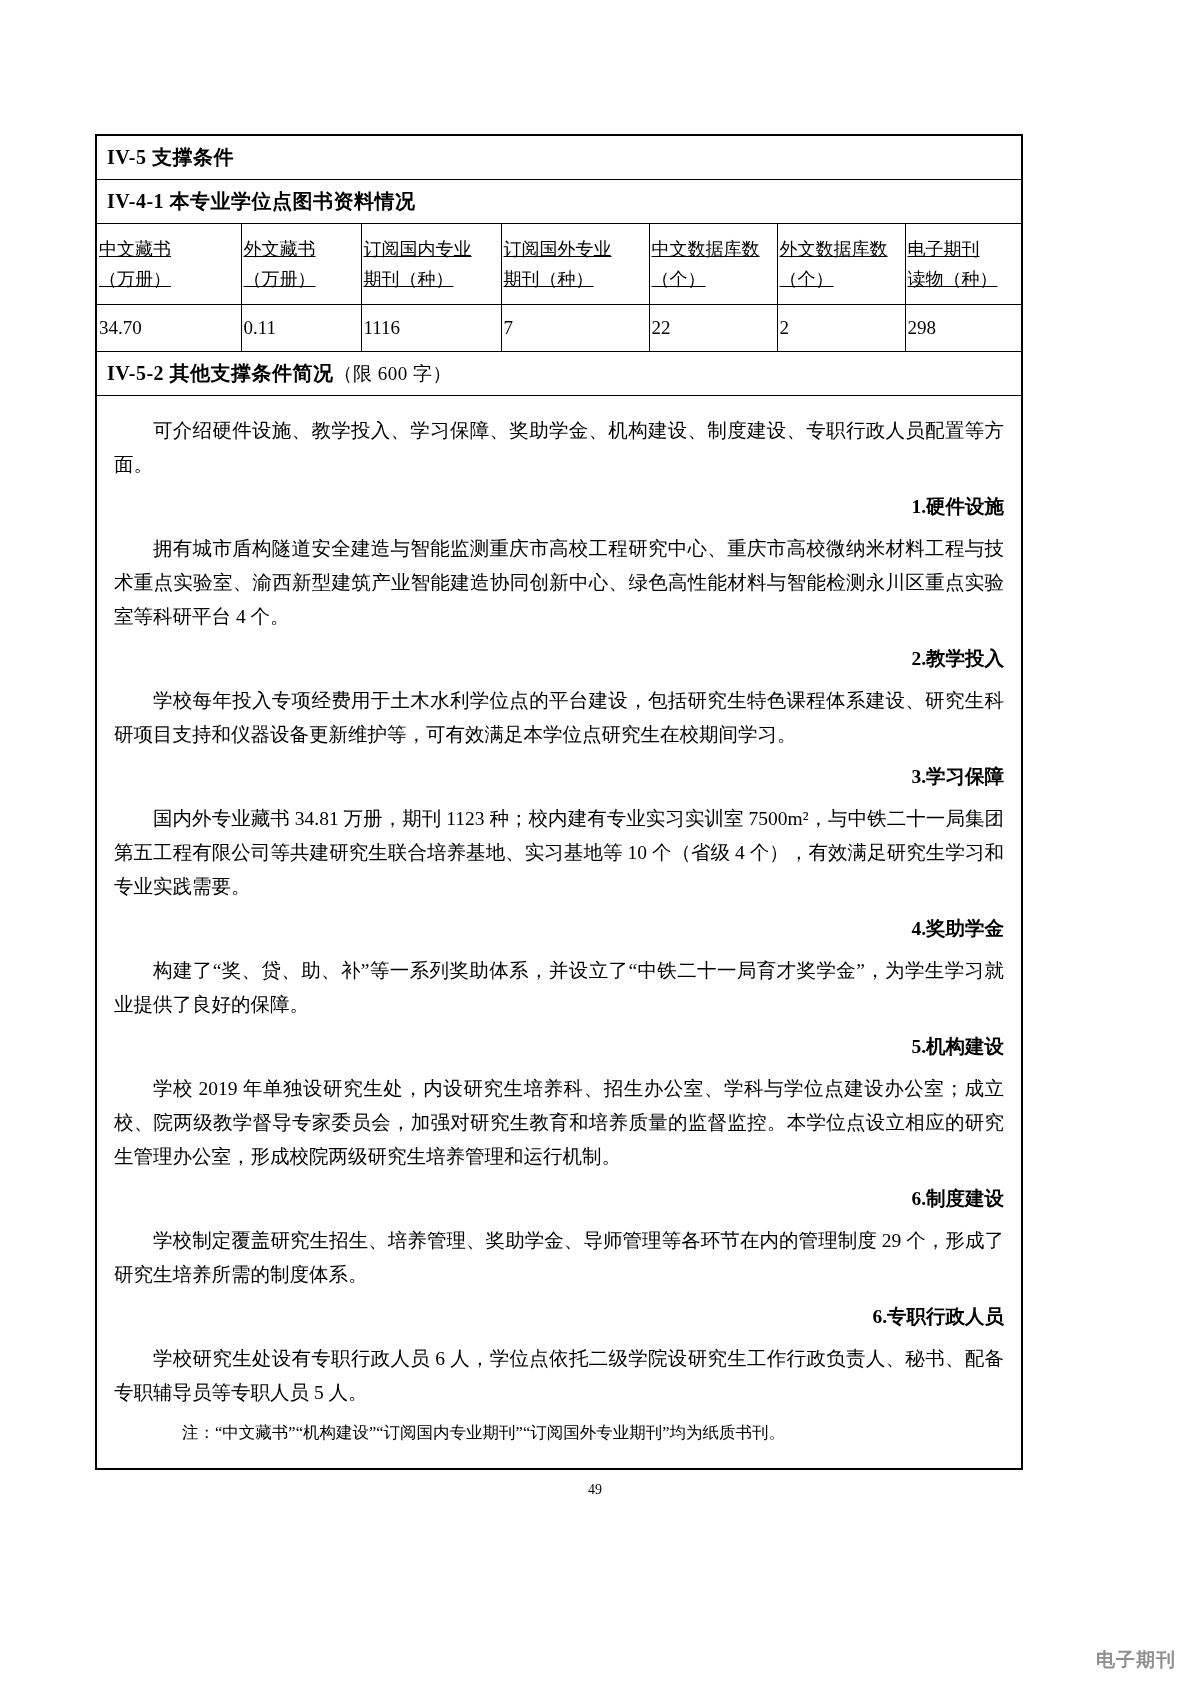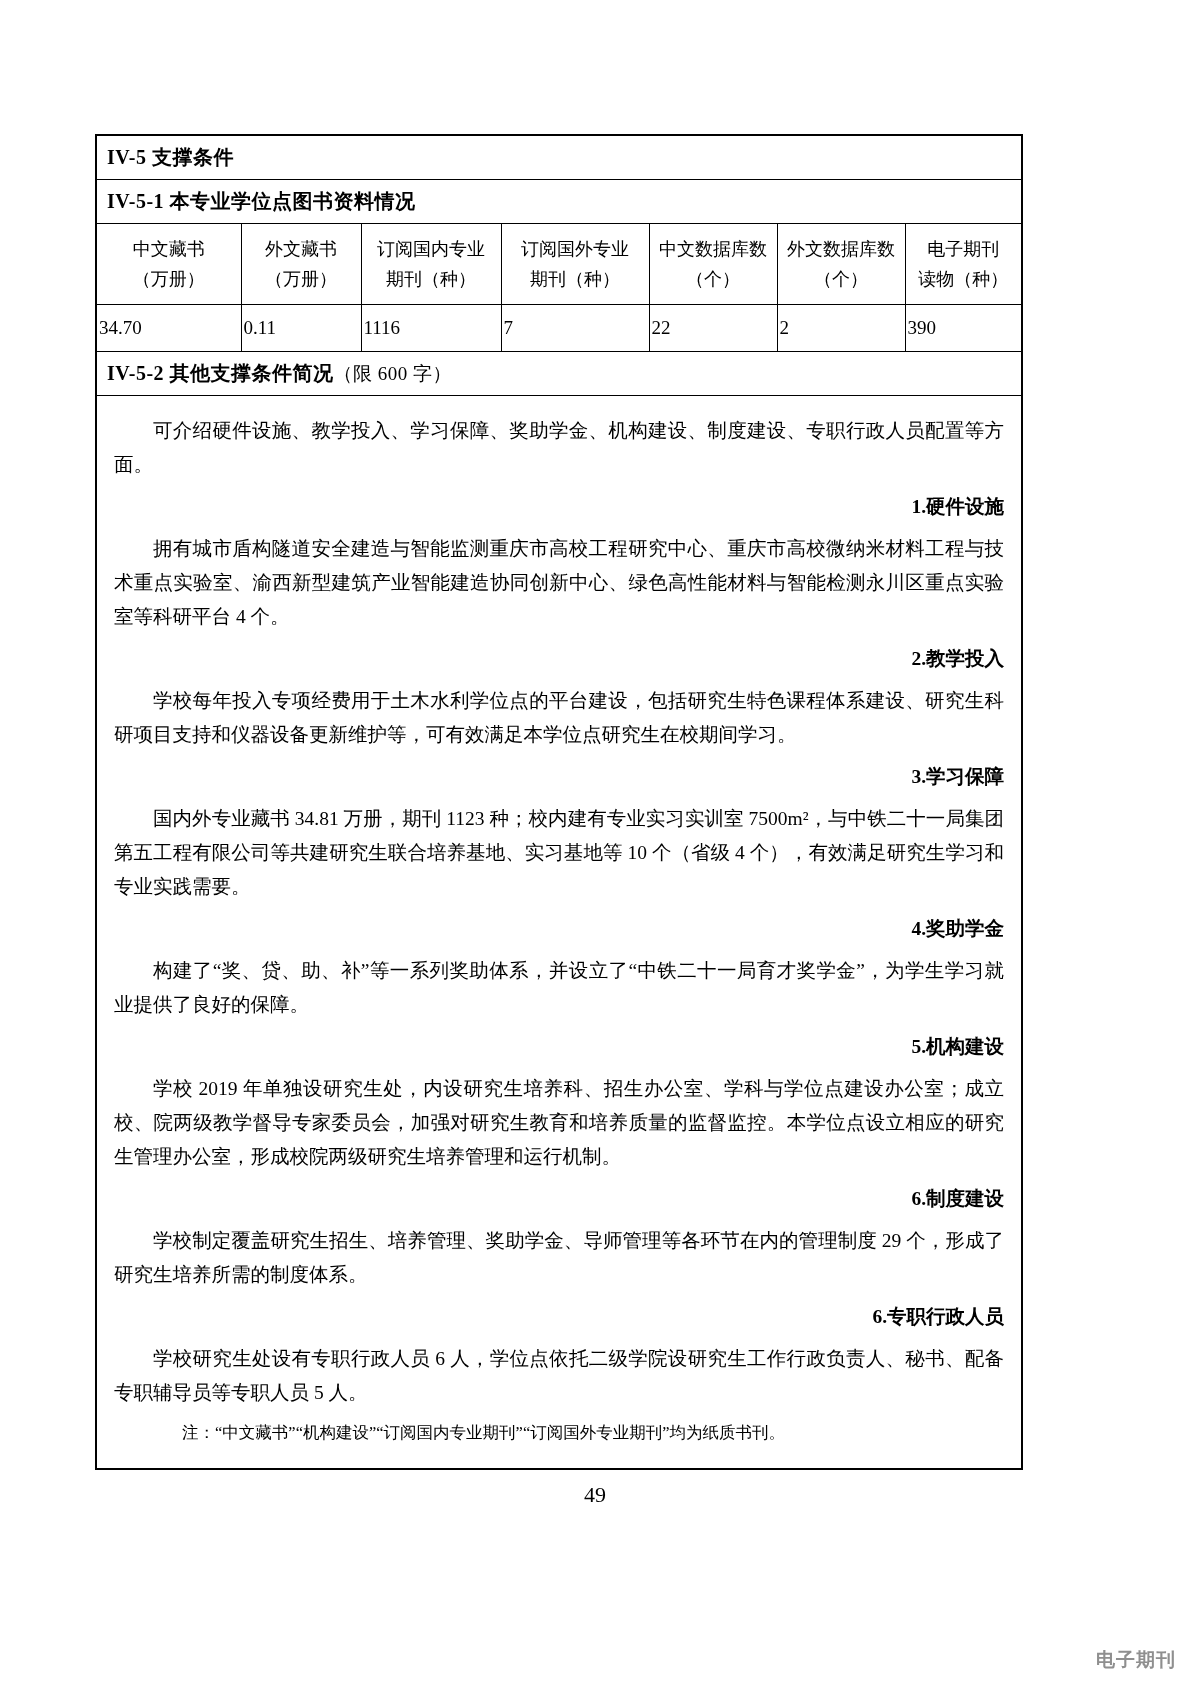--- a/index.html
+++ b/index.html
@@ -33,24 +33,25 @@
     font-weight: bold;
     font-size: 20px;
     padding: 8px 10px;
     letter-spacing: 0.5px;
   }
   td.title-row .limit {
     font-weight: normal;
     font-size: 19px;
   }
   td.head-cell {
-    text-align: center;
+    text-align: left;
     font-size: 18px;
     padding: 10px 2px;
     line-height: 30px;
+    text-decoration: underline;
   }
   td.value-cell {
     font-size: 19px;
     padding: 12px 2px;
   }
   td.body-cell {
     padding: 10px 9px 14px 9px;
   }
   .body-cell p {
     margin: 8px;
@@ -70,21 +71,21 @@
     margin-left: 76px;
     margin-top: 10px;
     text-align: left;
   }
   .page-number {
     position: absolute;
     top: 1482px;
     left: 0;
     width: 100%;
     text-align: center;
-    font-size: 22px;
+    font-size: 14px;
   }
   .watermark {
     position: absolute;
     right: 14px;
     bottom: 10px;
     font-family: "Liberation Sans", "DejaVu Sans", sans-serif;
     font-size: 19px;
     font-weight: bold;
     color: #8f8f8f;
     letter-spacing: 1px;
@@ -105,21 +106,21 @@
       <col style="width:128px">
       <col>
     </colgroup>
 
     <tbody>
         <tr>
       <td class="title-row" colspan="7">IV-5 支撑条件</td>
     </tr>
 
     <tr>
-      <td class="title-row" colspan="7">IV-5-1 本专业学位点图书资料情况</td>
+      <td class="title-row" colspan="7">IV-4-1 本专业学位点图书资料情况</td>
     </tr>
 
     <tr>
       <td class="head-cell">
         <div>中文藏书</div>
         <div>（万册）</div>
       </td>
       <td class="head-cell">
         <div>外文藏书</div>
         <div>（万册）</div>
@@ -146,21 +147,21 @@
       </td>
     </tr>
 
     <tr>
       <td class="value-cell">34.70</td>
       <td class="value-cell">0.11</td>
       <td class="value-cell">1116</td>
       <td class="value-cell">7</td>
       <td class="value-cell">22</td>
       <td class="value-cell">2</td>
-      <td class="value-cell">390</td>
+      <td class="value-cell">298</td>
     </tr>
 
     <tr>
       <td class="title-row" colspan="7">
         <span>IV-5-2 其他支撑条件简况</span><span class="limit">（限 600 字）</span>
       </td>
     </tr>
 
     <tr>
       <td class="body-cell" colspan="7">

